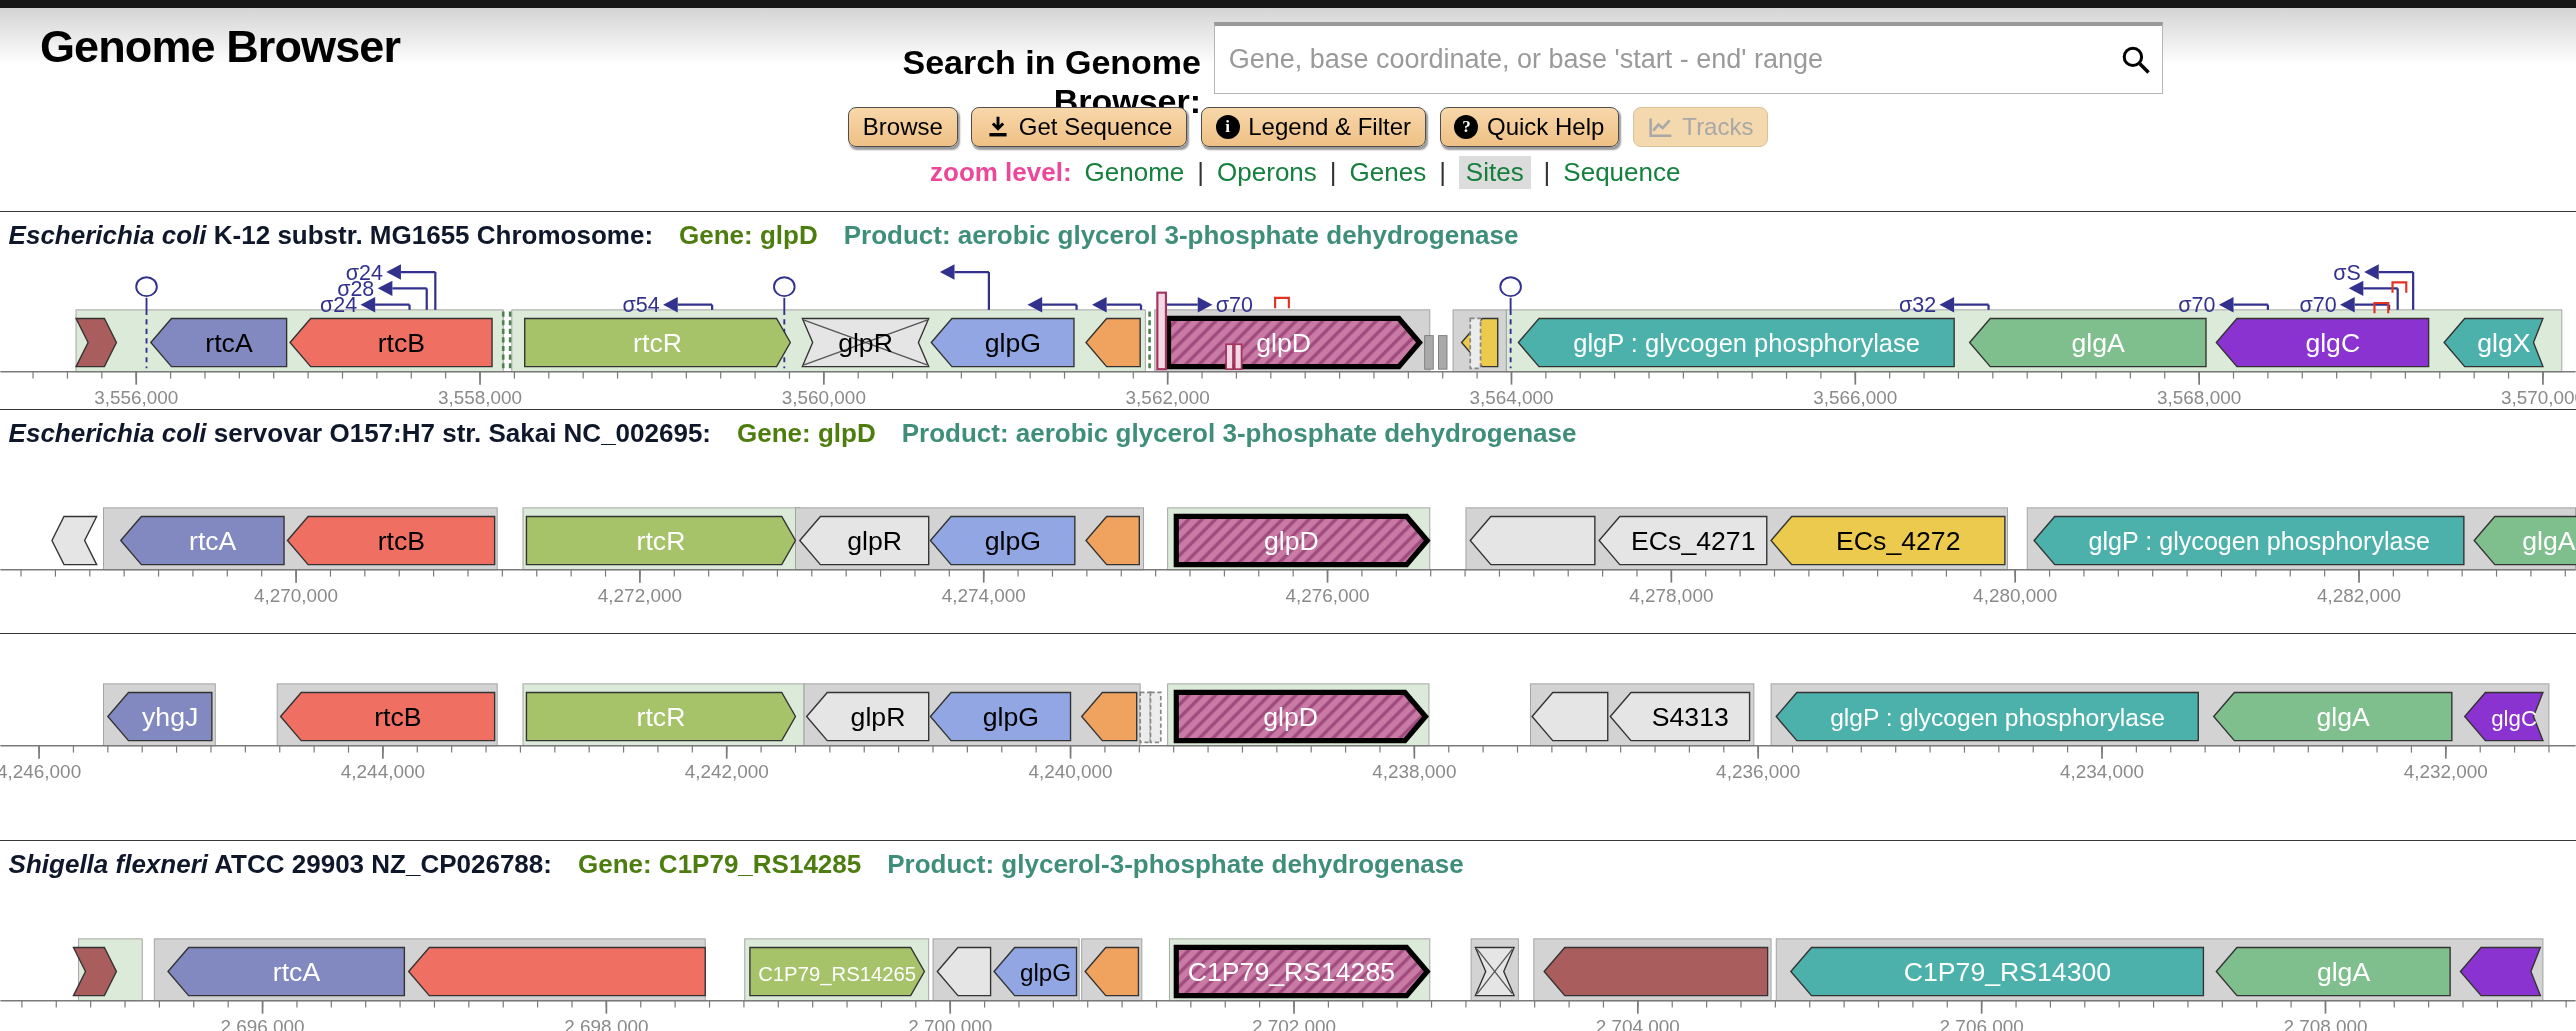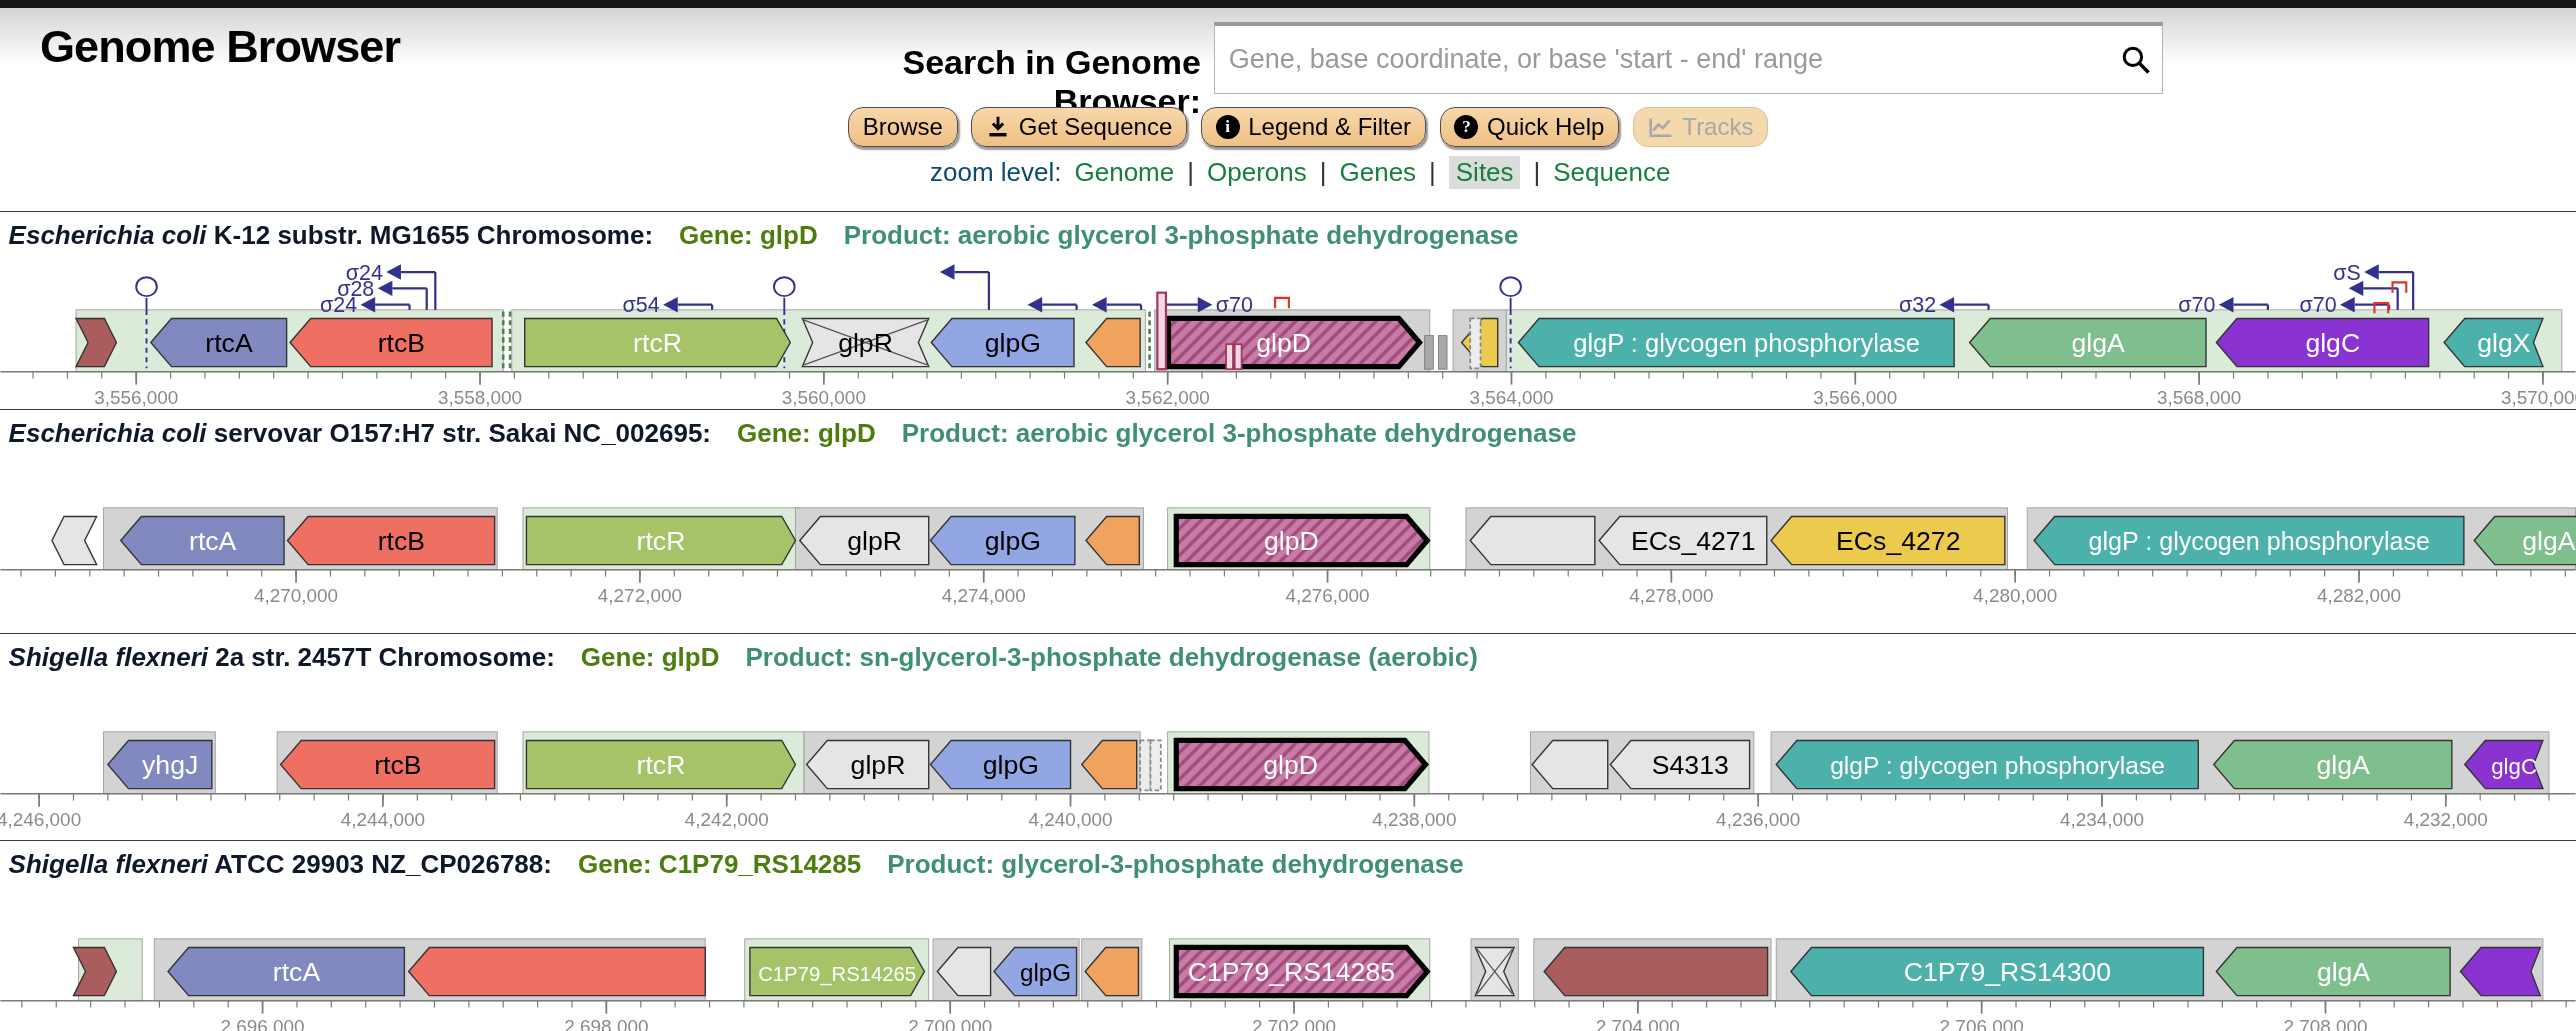--- a/index.html
+++ b/index.html
@@ -12,28 +12,28 @@
   .search-label{position:absolute;top:43px;left:800px;width:401px;text-align:right;
                 font-size:34px;font-weight:bold;color:#000}
   .search-box{position:absolute;top:22.4px;left:1214px;width:949px;height:72px;
               background:#fff;border:0.9px solid #b5b5b5;border-top:4.3px solid #999;box-sizing:border-box}
   .search-box input{width:100%;height:100%;border:none;outline:none;font-size:27px;
               padding:0 55px 0 13.8px;box-sizing:border-box;color:#c2410c;font-family:inherit;background:transparent}
   .search-box input::placeholder{color:#9a9a9a}
   .search-icon{position:absolute;right:10.3px;top:17px;width:33px;height:33px;cursor:pointer}
   .btn-row{position:absolute;top:107px;left:848px;display:flex;gap:13.8px;align-items:center}
   .gb-btn{display:flex;align-items:center;gap:8.6px;background:linear-gradient(#f8d7aa,#eec085);
-          border:1.7px solid #4d4d4d;border-radius:15px;padding:5.2px 13.8px;font-size:24px;
+          border:1.7px solid #4d4d4d;border-radius:8px;padding:5.2px 13.8px;font-size:24px;
           font-family:inherit;color:#000;box-shadow:1.3px 2.1px 1.7px rgba(0,0,0,.4);cursor:pointer}
   .gb-btn.disabled{background:#f4d8ae;border-color:#dcc09a;color:#a8a8a8;box-shadow:none;cursor:default}
   .ico-circle{width:24px;height:24px;border-radius:50%;background:#000;color:#fff;
           display:inline-flex;align-items:center;justify-content:center;font-size:17px;
           font-weight:bold;font-family:"Liberation Serif",serif}
   .zoom-row{position:absolute;top:156px;left:930px;font-size:26px;display:flex;gap:13px;align-items:baseline}
-  .zoom-row .lbl{font-weight:normal;color:#0c4a6e}
+  .zoom-row .lbl{font-weight:bold;color:#ec4899}
   .zl{color:#15803d;text-decoration:none;cursor:pointer}
   .zl.active{background:#dcdcdc;padding:0.9px 6.9px}
   .sep{color:#333}
   .track{position:absolute;left:0;width:2576px;border-top:1.7px solid #3a3a3a;background:#fff}
   .track-title{height:40px;padding:7.7px 0 0 8.6px;font-size:26px;font-weight:bold;white-space:nowrap}
   .org{font-style:italic;color:#0f172a}
   .strain{color:#0f172a}
   .tgene{color:#4d7c0f;margin-left:26px}
   .tprod{color:#3f8f78;margin-left:26px}
   svg.diagram{display:block;font-family:inherit}
@@ -510,21 +510,20 @@
           <line x1="1944" y1="130" x2="1944" y2="145" stroke-width="2"></line>
           <text x="1944" y="168" text-anchor="middle" fill="#8a8a8a" stroke="none" font-size="22">4,278,000</text>
           <line x1="2344" y1="130" x2="2344" y2="145" stroke-width="2"></line>
           <text x="2344" y="168" text-anchor="middle" fill="#8a8a8a" stroke="none" font-size="22">4,280,000</text>
           <line x1="2744" y1="130" x2="2744" y2="145" stroke-width="2"></line>
           <text x="2744" y="168" text-anchor="middle" fill="#8a8a8a" stroke="none" font-size="22">4,282,000</text>
         </g>
       </svg>
     </div>
     <div class="track" style="top: 633px;">
-      <div class="track-title"><span class="org">Shigella flexneri</span><span class="strain"> 2a str. 2457T Chromosome:</span><span class="tgene">Gene: glpD</span><span class="tprod">Product: sn-glycerol-3-phosphate dehydrogenase (aerobic)</span></div>
       <svg class="diagram" width="2576" height="153" viewBox="0 0 2996 178">
         <defs>
           <pattern id="hp2" width="11" height="11" patternUnits="userSpaceOnUse" patternTransform="rotate(45)">
             <rect width="11" height="11" fill="#c97ba6"></rect>
             <rect x="3" width="4" height="11" fill="#a04b7d"></rect>
           </pattern>
         </defs>
         <rect x="120" y="58" width="130" height="72" fill="#d3d3d3" stroke="#9a9a9a" stroke-width="1"></rect>
         <rect x="322" y="58" width="256" height="72" fill="#d3d3d3" stroke="#9a9a9a" stroke-width="1"></rect>
         <rect x="608" y="58" width="327" height="72" fill="#dcead9" stroke="#9a9a9a" stroke-width="1"></rect>

